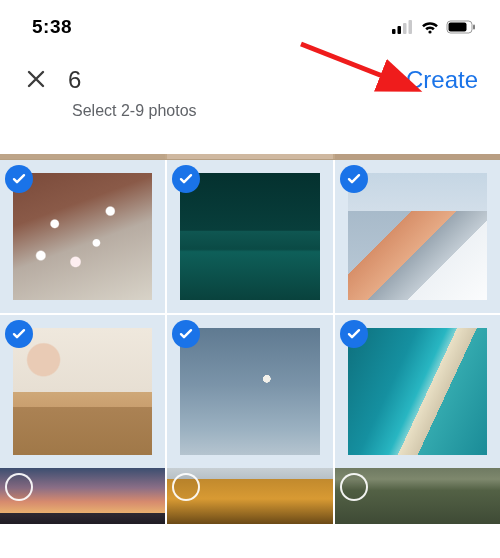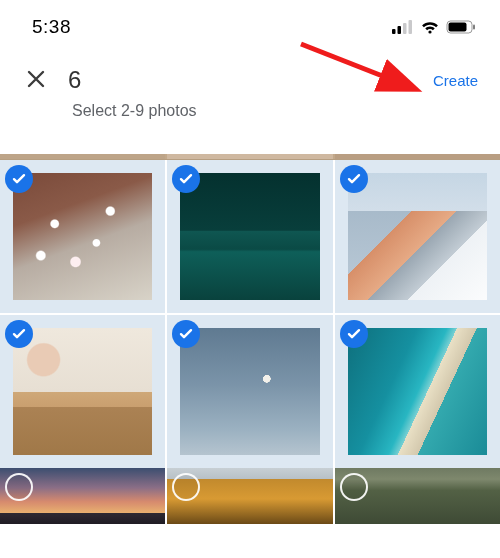--- a/index.html
+++ b/index.html
@@ -12,21 +12,21 @@
     position: relative;
   }
   
   .status-bar {
     display: flex;
     justify-content: space-between;
     align-items: center;
     padding: 14px 24px 8px 32px;
     height: 48px;
   }
-  .status-time { font-size: 19px; font-weight: 400; letter-spacing: 0.5px; }
+  .status-time { font-size: 19px; font-weight: 700; letter-spacing: 0.5px; }
   .status-icons { display: flex; gap: 6px; align-items: center; }
   .status-icons svg { display: block; }
   
   .header {
     padding: 18px 22px 16px 26px;
   }
   .header-top {
     display: flex;
     align-items: center;
   }
@@ -38,21 +38,21 @@
     line-height: 1;
   }
   .count {
     font-size: 24px;
     color: #333;
     margin-left: 22px;
     font-weight: 400;
   }
   .create-btn {
     margin-left: auto;
-    font-size: 15px;
+    font-size: 24px;
     color: #1a73e8;
     font-weight: 500;
     cursor: pointer;
   }
   .subtitle {
     margin-left: 46px;
     margin-top: 8px;
     font-size: 16px;
     color: #606368;
   }

